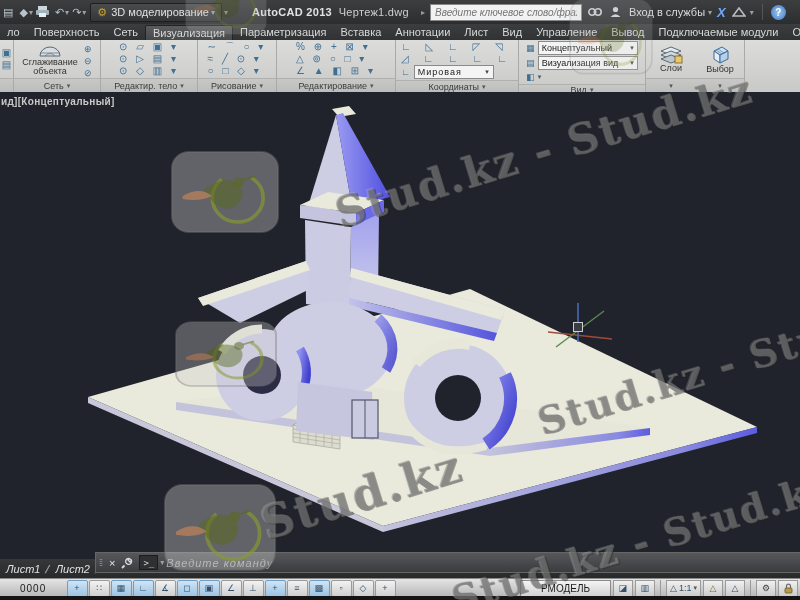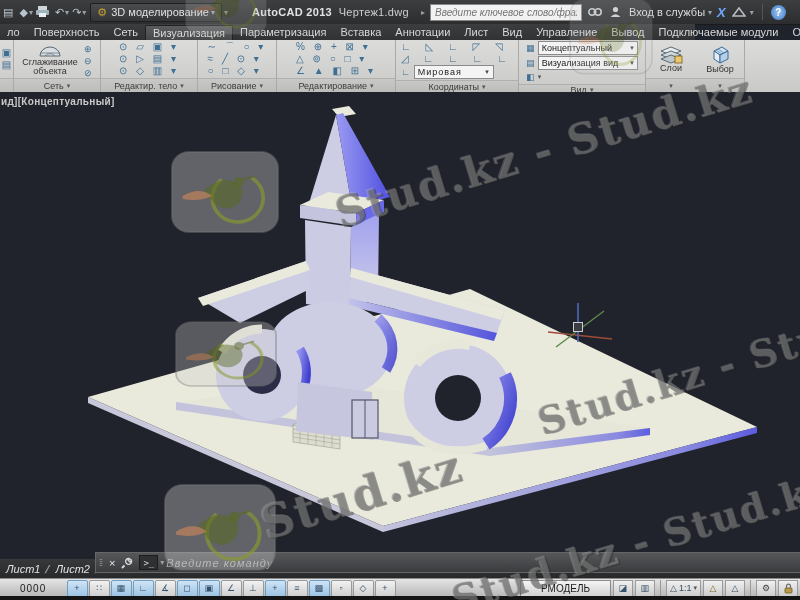--- a/index.html
+++ b/index.html
@@ -19,21 +19,21 @@
   #infocenter{display:flex;align-items:center;margin-left:14px;gap:5px;}
   #search-box{width:142px;height:15px;background:#f2f2f2;border:1px solid #888;font-size:10px;
               font-style:italic;color:#777;padding:0 4px;}
   .tb-ico{display:inline-flex;align-items:center;justify-content:center;width:16px;height:16px;}
   #signin-label{color:#dcdcdc;font-size:11px;white-space:nowrap;}
   #exchange-x{color:#6fa8ff;font-weight:bold;font-style:italic;font-size:13px;}
   #help-btn{width:15px;height:15px;border-radius:50%;background:radial-gradient(#9ec7f0,#3a77c2);
             color:#fff;font-size:10px;font-weight:bold;display:flex;align-items:center;justify-content:center;}
   .tb-sep{width:1px;height:16px;background:#555;margin:0 3px;}
   
-  #menubar{left:0;top:24px;width:695px;height:16px;background:linear-gradient(#3b3d3f,#303234);
+  #menubar{left:0;top:24px;width:800px;height:16px;background:linear-gradient(#3b3d3f,#303234);
            display:flex;align-items:center;color:#d8d8d8;font-size:11px;text-align:right;}
   .mtab{padding:1px 7px;white-space:nowrap;cursor:default;}
   .mtab.active{background:linear-gradient(#5a5c5e,#474949);border:1px solid #222;border-bottom:none;border-radius:2px 2px 0 0;}
   
   #ribbon{left:0;top:40px;width:800px;height:52px;background:linear-gradient(#dcdcdb,#c9c9c7);
           display:flex;border-bottom:1px solid #8f8f8f;overflow:hidden;}
   .panel{position:relative;height:52px;border-right:1px solid #a9a9a7;display:flex;flex-direction:column;}
   .panel-body{flex:1;display:flex;align-items:center;justify-content:center;gap:2px;padding:1px 2px;}
   .panel-label{height:13px;background:linear-gradient(#c8c8c6,#bcbcba);border-top:1px solid #b0b0ae;
                color:#3c3c3c;font-size:9px;display:flex;align-items:center;justify-content:center;gap:3px;white-space:nowrap;}

